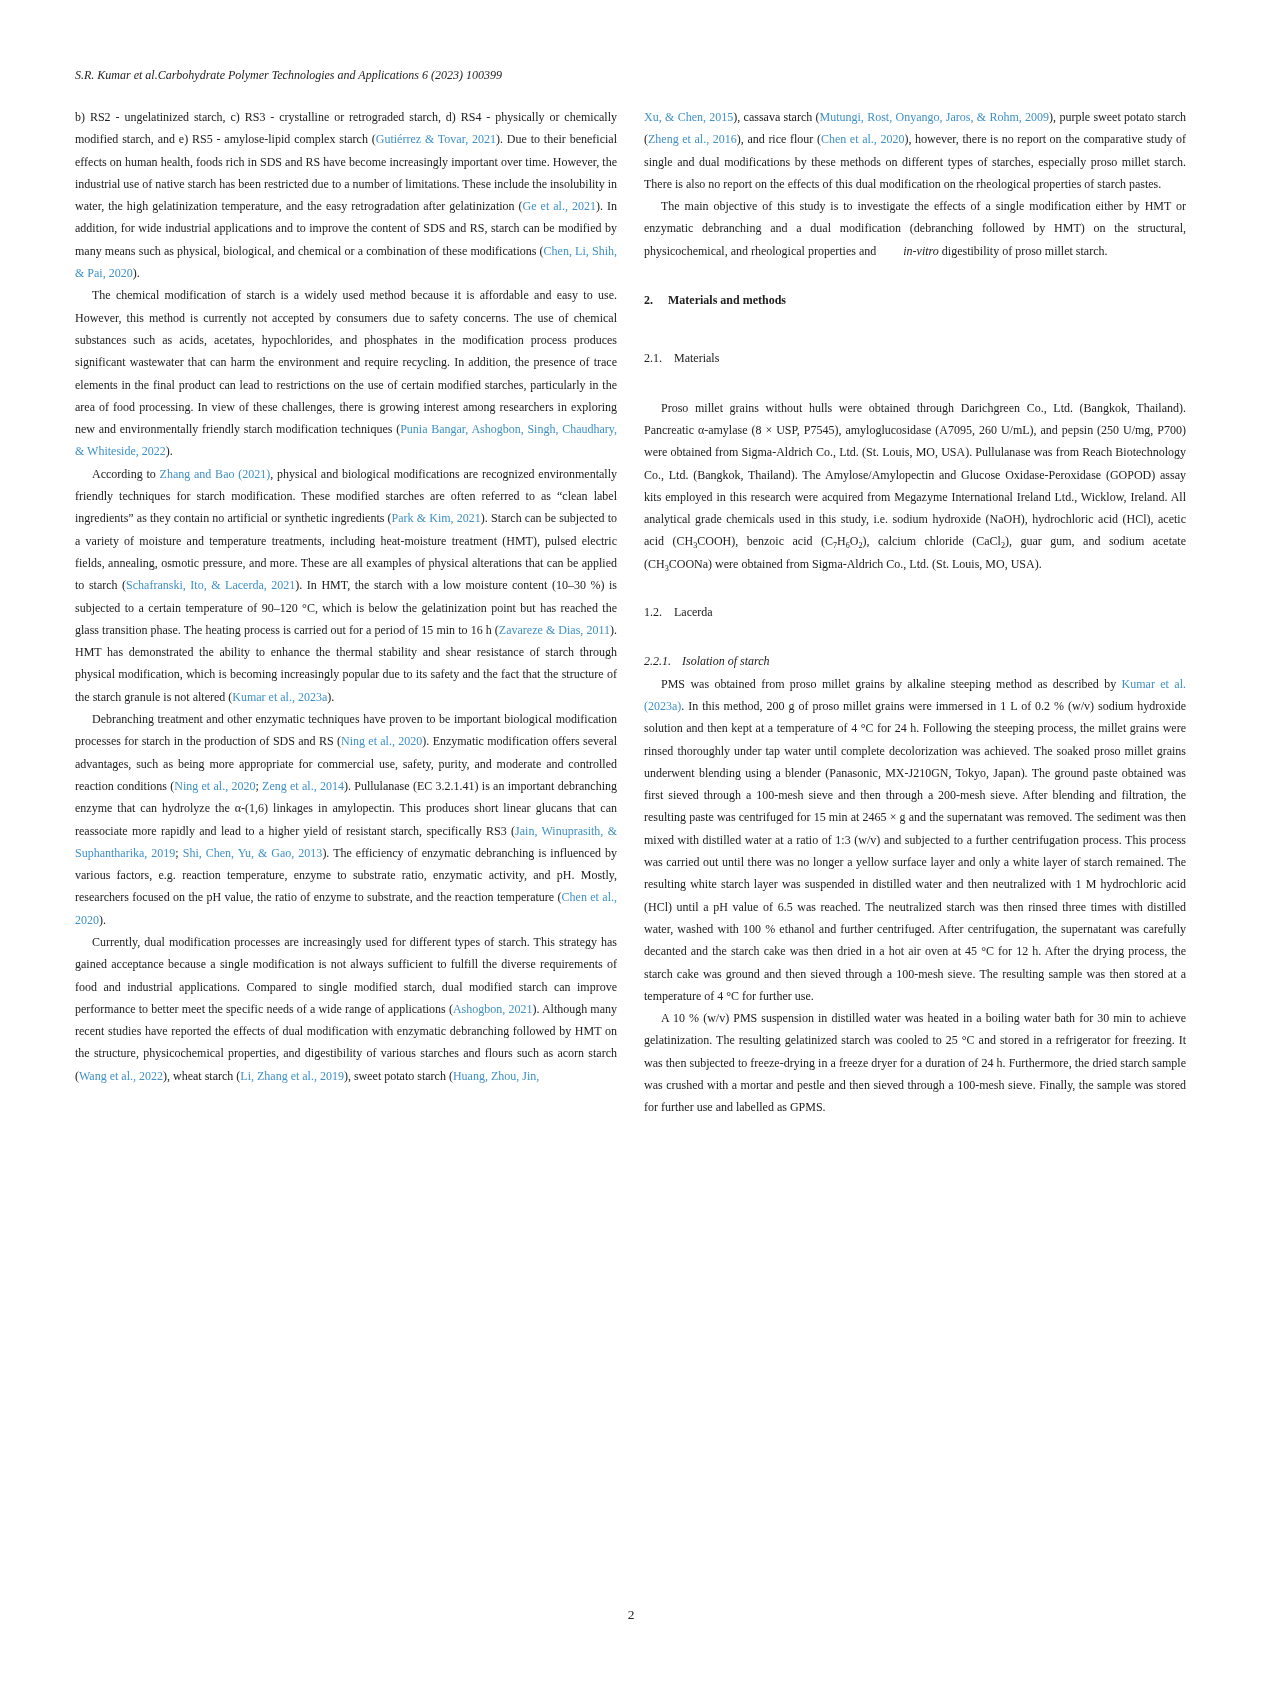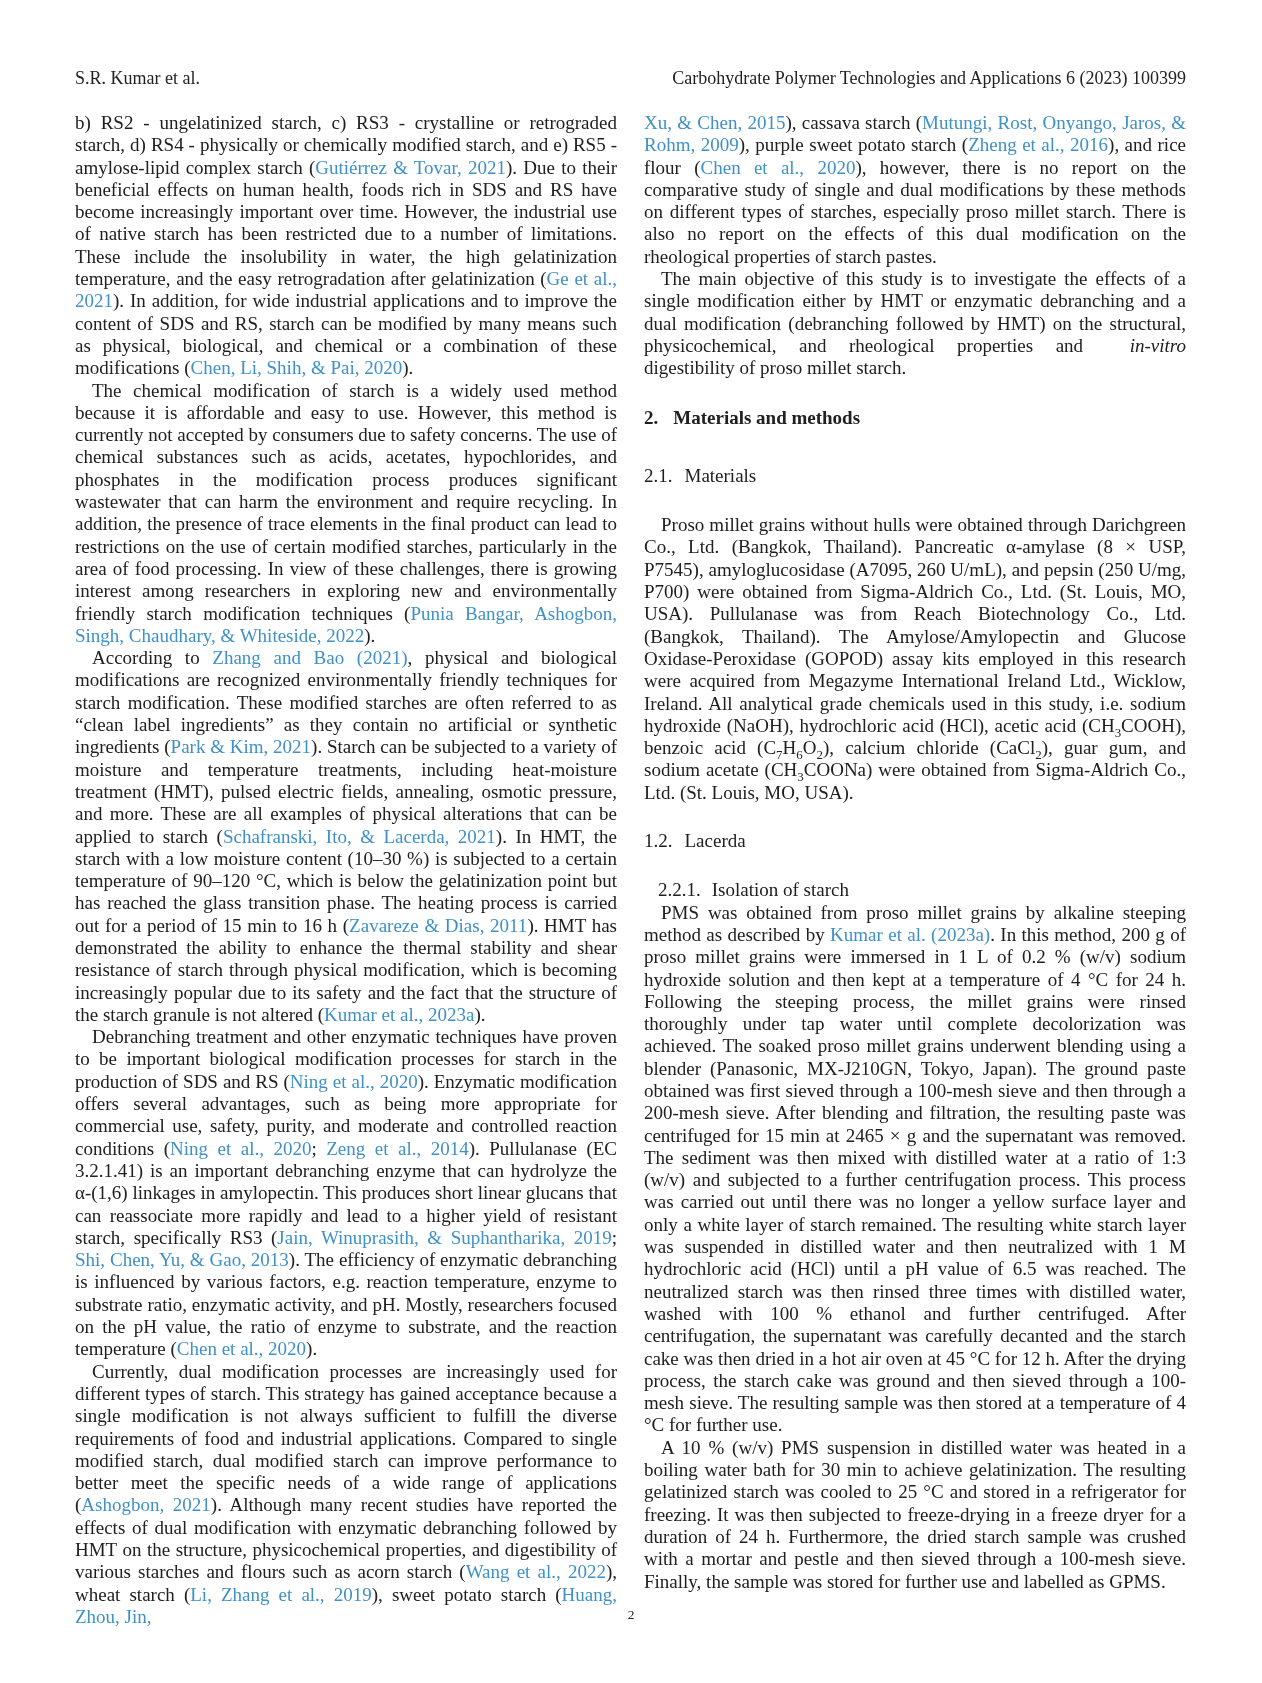--- a/index.html
+++ b/index.html
@@ -3,35 +3,35 @@
 <meta charset="utf-8">
 <style>
   * { margin:0; padding:0; box-sizing:border-box; }
   html, body { background:#ffffff; }
   .page {
     width:1262px; height:1683px; background:#ffffff; position:relative;
     padding:68px 76px 0 75px; overflow:hidden;
     font-family:"Liberation Serif","DejaVu Serif",serif; color:#202020;
   }
   .running-header {
-    display:flex; justify-content:space-between; align-items:baseline;
-    font-size:18px; color:#222; margin-bottom:23px;
+    display:flex; align-items:baseline;
+    font-style:italic; font-size:12px; color:#222; margin-bottom:23px;
   }
   .columns { display:flex; gap:27px; }
-  .col { flex:1 1 0; font-size:19px; line-height:22.3px; text-align:justify; }
+  .col { flex:1 1 0; font-size:12px; line-height:22.3px; text-align:justify; }
   p.para { margin:0; }
   p.para.indent { text-indent:17px; }
   a.cite { color:var(--cite-color,#3f90c6); text-decoration:none; cursor:pointer; }
   .it { font-style:italic;margin-left:24px; }
   sub { font-size:68%; line-height:0; }
   .h1 { font-weight:bold; margin:27px 0 36px; }
   .h1 .h-num { margin-right:15px; }
   .h2 { margin:26px 0 27px; }
   .h2 .h-num { margin-right:12px; }
-  .h3 { margin:21px 14px 0; }
+  .h3 { font-style:italic; margin:21px 0 0; }
   .h3 .h-num { margin-right:11px; }
   .page-footer {
     position:absolute; bottom:60px; left:0; width:100%;
     text-align:center; font-size:13.5px; color:#222;
   }
 </style>
 </head>
 <body>
 
 <div class="page">

